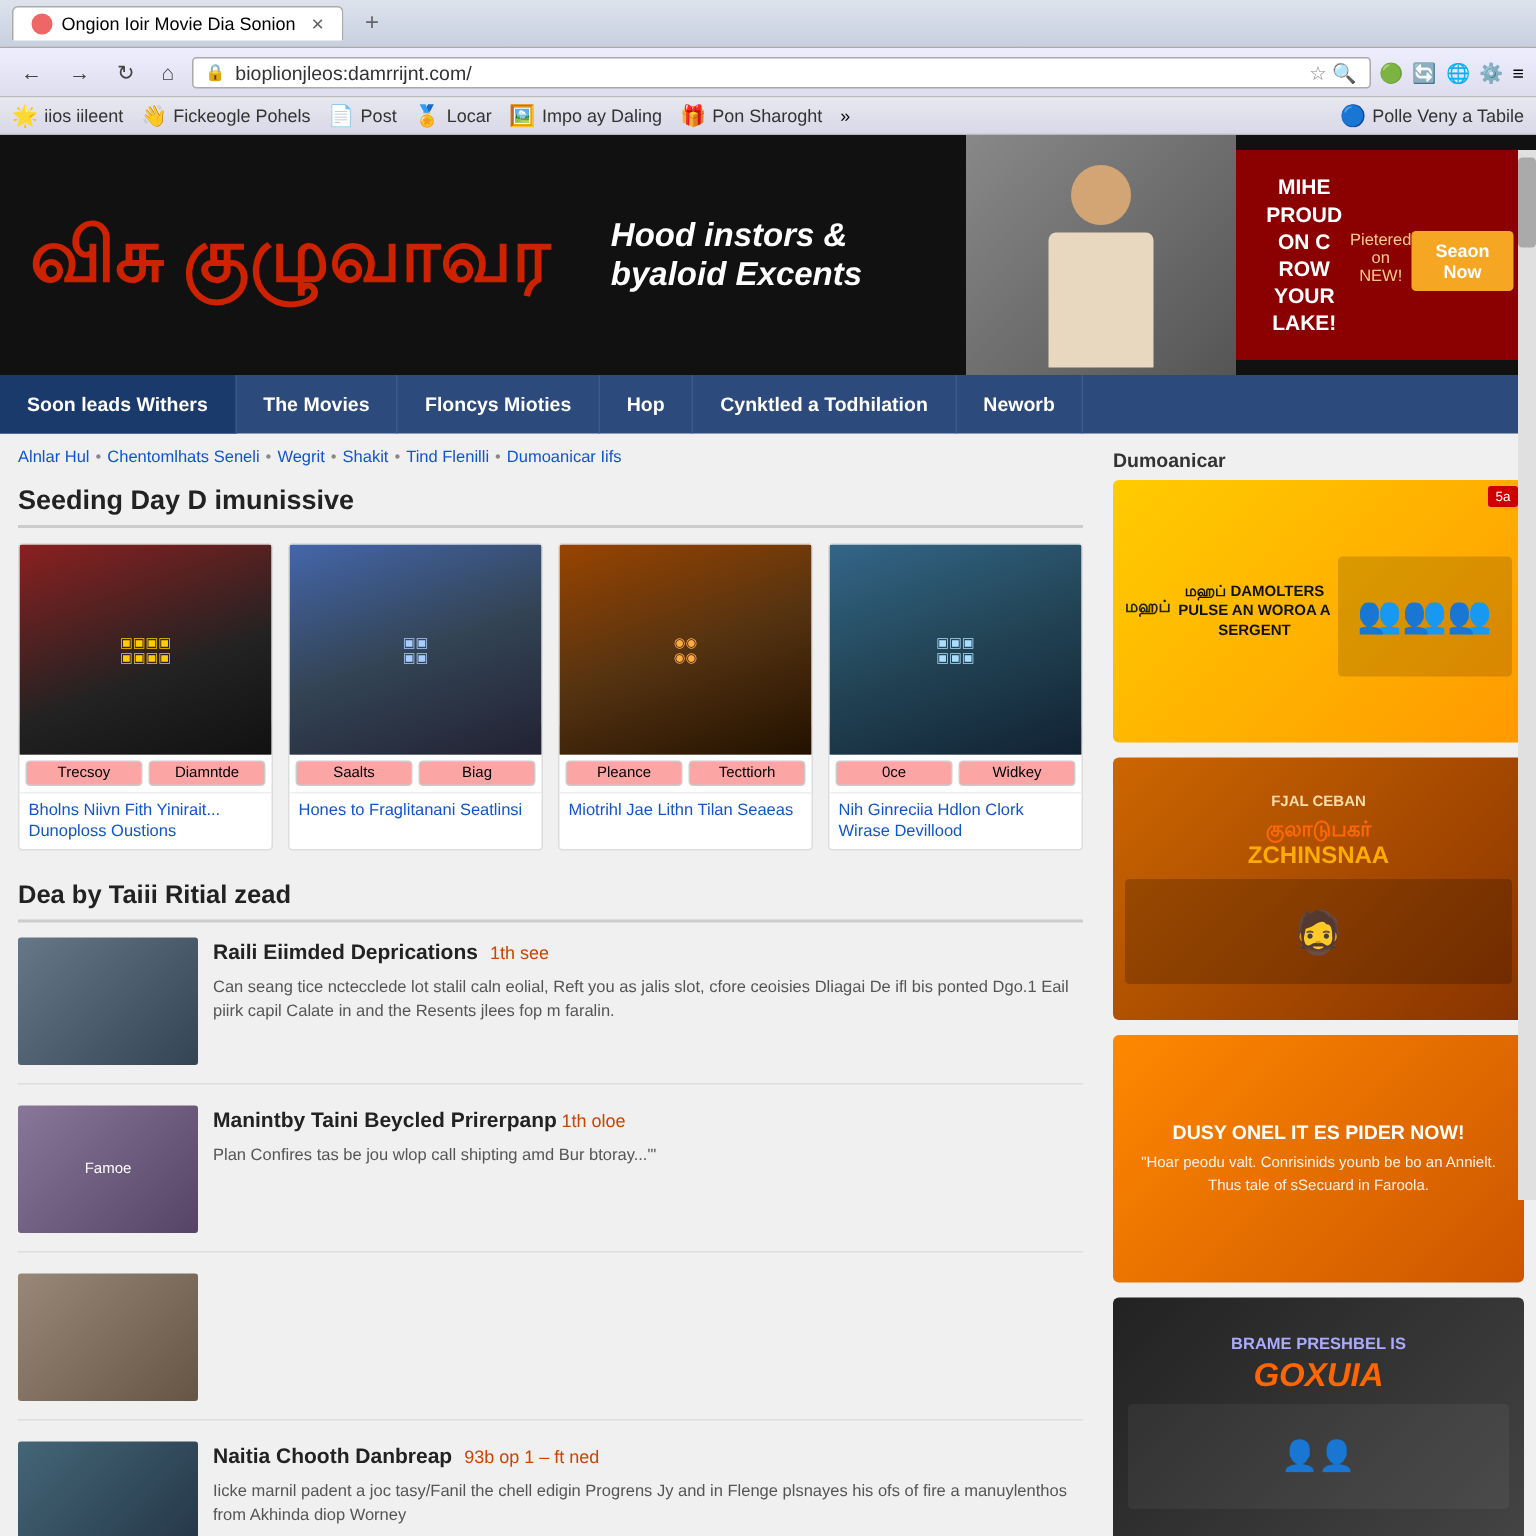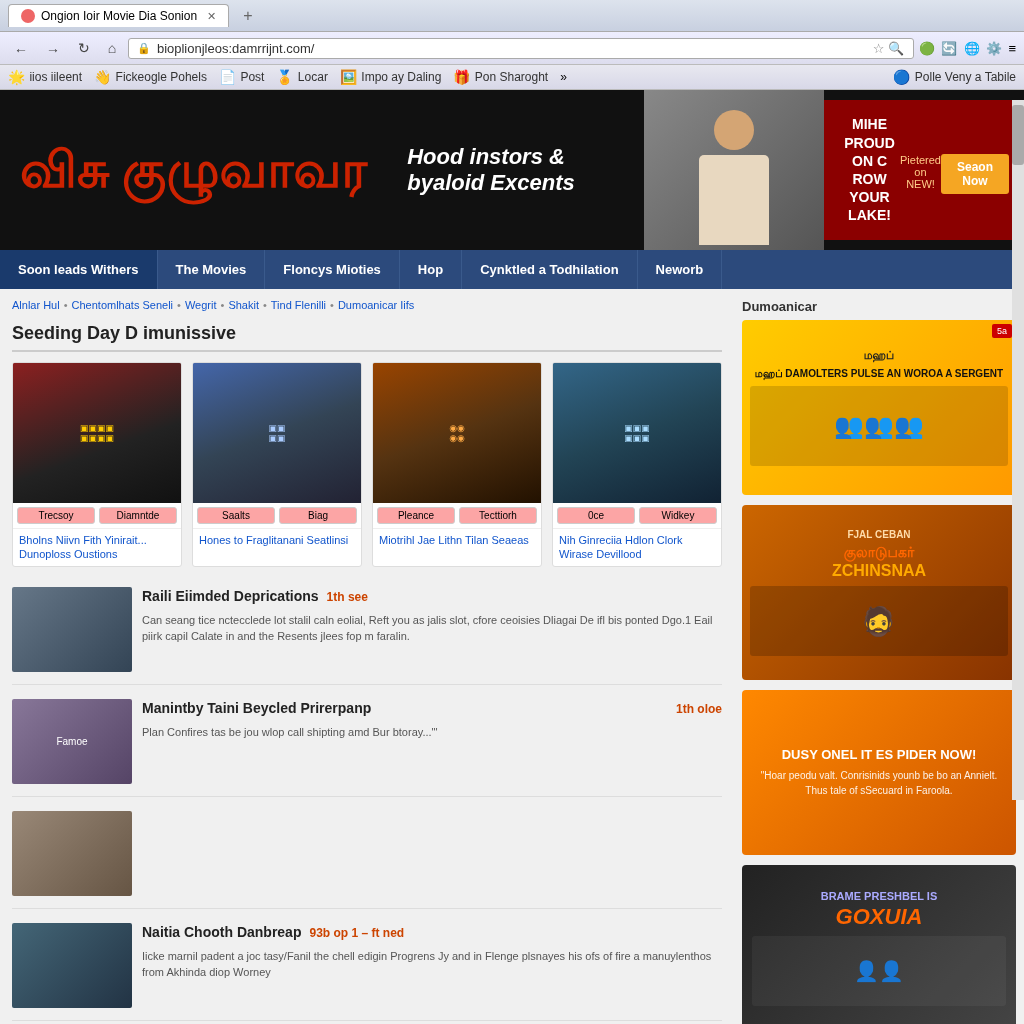--- a/index.html
+++ b/index.html
@@ -286,21 +286,21 @@
     .thumb-3 { background: linear-gradient(135deg, #776655 0%, #554433 100%); }
     .thumb-4 { background: linear-gradient(135deg, #557766 0%, #334455 100%); }
     .article-body { flex: 1; }
     .article-title {
       font-size: 14px;
       font-weight: bold;
       color: #222;
       margin-bottom: 3px;
       line-height: 1.3;
     }
-    .article-date { color: #cc4400; font-size: 12px; font-weight: bold; }
+    .article-date { color: #cc4400; font-size: 12px; font-weight: normal; }
     .article-date.green { color: #228800; }
     .article-desc {
       font-size: 11px;
       color: #555;
       line-height: 1.5;
       margin-top: 4px;
     }
 
     
     .sidebar-label {
@@ -503,38 +503,39 @@
           <div class="movie-actions">
             <button class="action-btn">0ce</button>
             <button class="action-btn">Widkey</button>
           </div>
           <a href="#" class="movie-link">Nih Ginreciia Hdlon Clork Wirase Devillood</a>
         </div>
 
       </div>
 
       <div class="articles-section">
+        <div class="articles-title">Dea by Taiii Ritial zead</div>
 
         <div class="article-item">
           <div class="article-thumb thumb-1" style="background:linear-gradient(135deg,#667788 0%,#334455 100%);"></div>
           <div class="article-body">
             <div style="display:flex;align-items:baseline;gap:8px;">
               <span class="article-title">Raili Eiimded Deprications</span>
               <span class="article-date">1th see</span>
             </div>
             <div class="article-desc">Can seang tice nctecclede lot stalil caln eolial, Reft you as jalis slot, cfore ceoisies Dliagai De ifl bis ponted Dgo.1 Eail piirk capil Calate in and the Resents jlees fop m faralin.</div>
           </div>
         </div>
 
         <div class="article-item">
           <div class="article-thumb thumb-2" style="background:linear-gradient(135deg,#887799 0%,#554466 100%); display:flex;align-items:center;justify-content:center;font-size:10px;color:white;text-align:center;padding:4px;">
             <span>Famoe</span>
           </div>
           <div class="article-body">
-            <div style="display:flex;align-items:baseline;gap:16px;justify-content:space-between;">
+            <div style="display:flex;align-items:baseline;gap:3px;">
               <span class="article-title">Manintby Taini Beycled Prirerpanp</span>
               <span class="article-date">1th oloe</span>
             </div>
             <div class="article-desc">Plan Confires tas be jou wlop call shipting amd Bur btoray..."'</div>
           </div>
         </div>
 
         <div class="article-item">
           <div class="article-thumb thumb-3" style="background:linear-gradient(135deg,#998877 0%,#665544 100%);"></div>
         </div>
@@ -549,21 +550,21 @@
             <div class="article-desc">Iicke marnil padent a joc tasy/Fanil the chell edigin Progrens Jy and in Flenge plsnayes his ofs of fire a manuylenthos from Akhinda diop Worney</div>
           </div>
         </div>
 
       </div>
     </div>
 
     <div class="side-col">
       <div class="sidebar-label">Dumoanicar</div>
 
-      <div class="sidebar-ad" style="background:linear-gradient(135deg,#ffcc00 0%,#ff9900 100%);height:175px;display:flex;flex-direction:column;align-items:center;justify-content:center;padding:8px;position:relative;">
+      <div class="sidebar-ad" style="background:linear-gradient(135deg,#ffcc00 0%,#ff9900 100%);height:175px;display:flex;align-items:center;justify-content:center;padding:8px;position:relative;">
         <div style="position:absolute;top:4px;right:4px;background:#cc0000;color:white;font-size:9px;padding:2px 5px;border-radius:2px;">5a</div>
         <div style="font-size:11px;font-weight:bold;color:#222;text-align:center;margin-bottom:4px;">மஹப்</div>
         <div style="font-size:10px;color:#111;font-weight:bold;text-align:center;line-height:1.3;">மஹப் DAMOLTERS PULSE AN WOROA A SERGENT</div>
         <div style="width:100%;height:80px;background:rgba(0,0,0,0.15);margin-top:6px;border-radius:3px;display:flex;align-items:center;justify-content:center;">
           <span style="font-size:24px;">👥👥👥</span>
         </div>
       </div>
 
       <div class="sidebar-ad" style="background:linear-gradient(135deg,#cc6600 0%,#883300 100%);height:175px;display:flex;flex-direction:column;align-items:center;justify-content:center;padding:8px;margin-top:8px;">
         <div style="font-size:10px;color:#ffddaa;font-weight:bold;text-align:center;margin-bottom:4px;">FJAL CEBAN</div>

